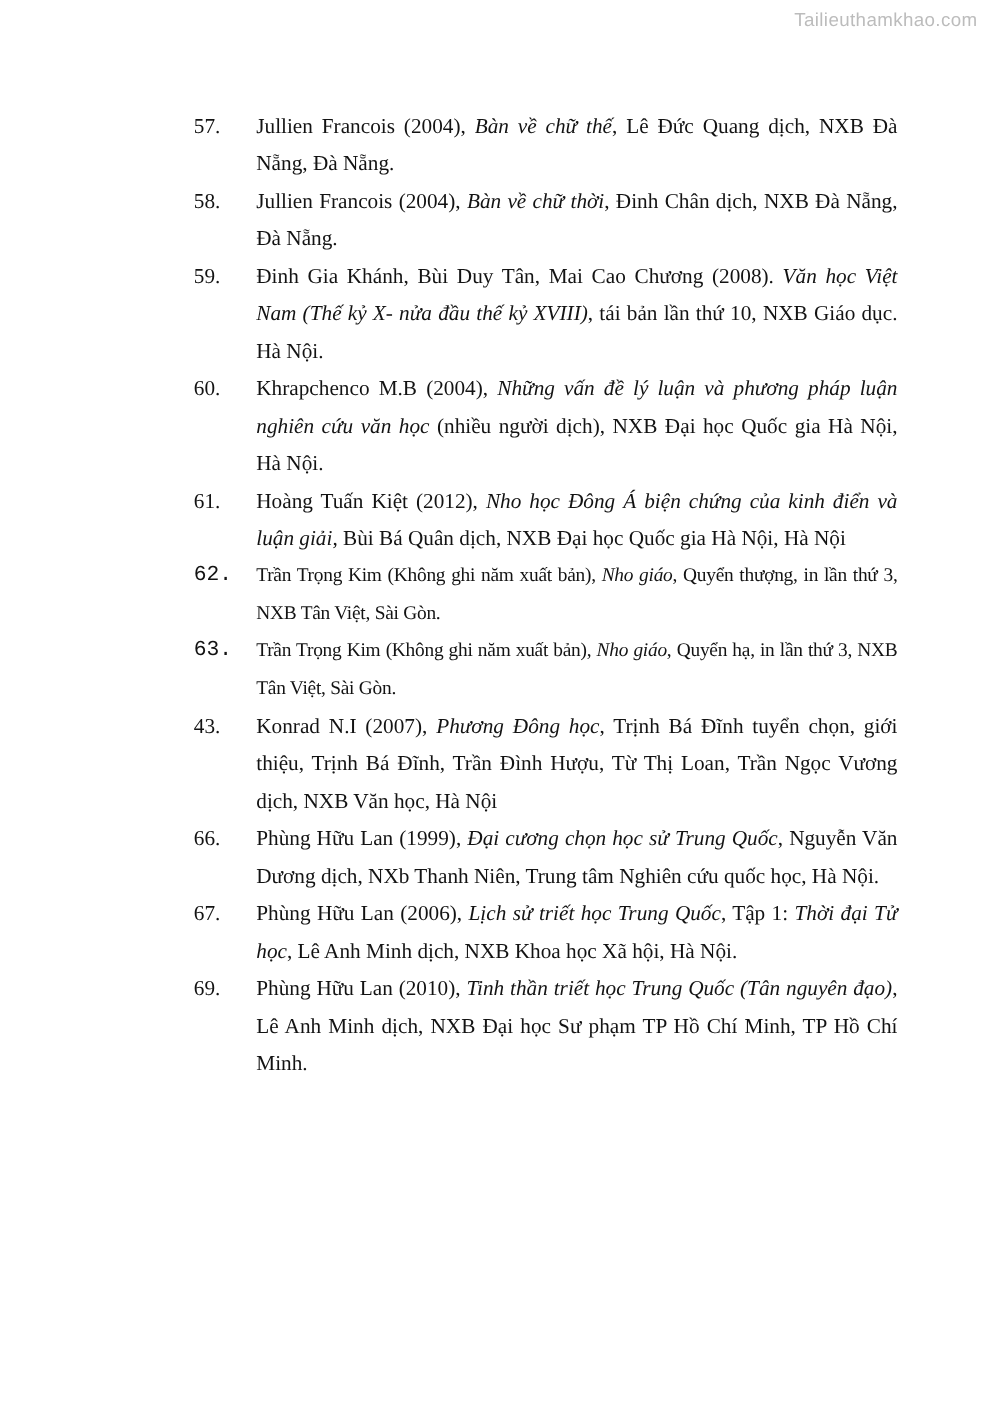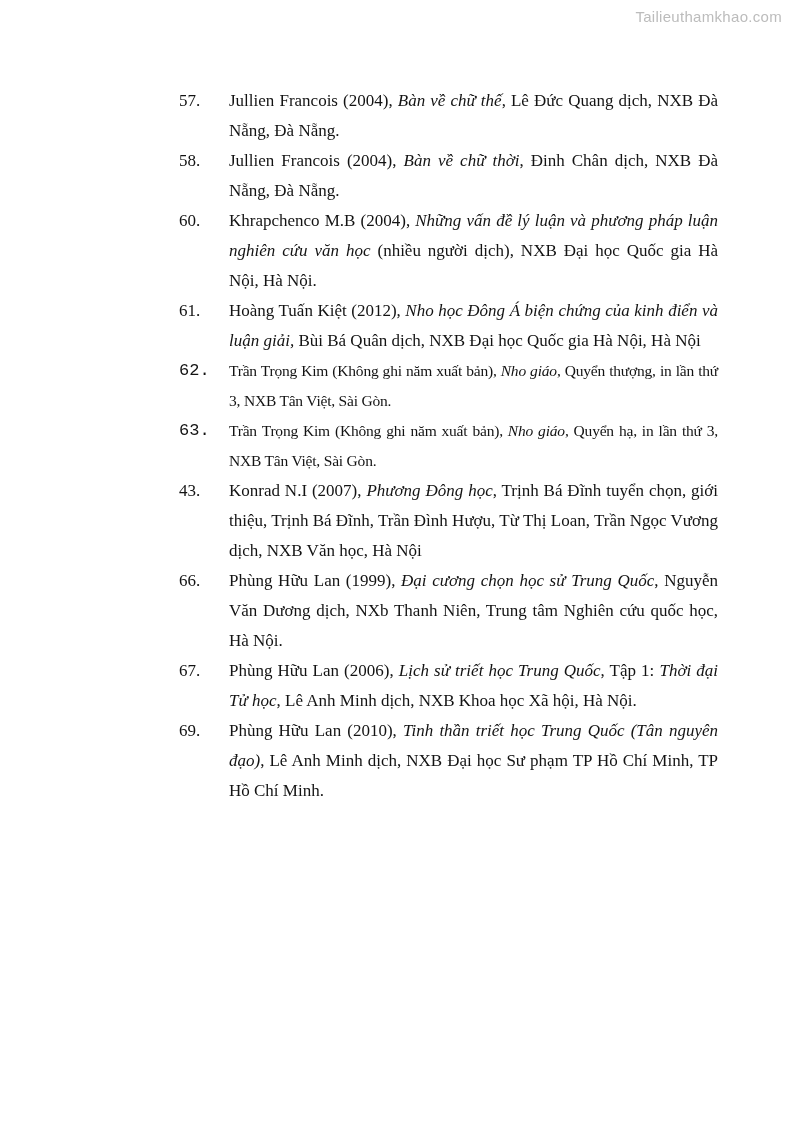--- a/index.html
+++ b/index.html
@@ -31,21 +31,20 @@
     top: 86px;
     left: 155px;
     width: 563px;
   }
   .ref {
     position: relative;
     padding-left: 50px;
     font-size: 17px;
     line-height: 30px;
     text-align: justify;
-    margin-left: 24px;
   }
   .ref .num {
     position: absolute;
     left: 0;
     top: 0;
     padding-left: 0;
   }
   .ref.condensed {
     font-size: 15.5px;
     letter-spacing: -0.2px;
@@ -70,20 +69,21 @@
 </style>
 </head>
 <body>
 
 <div class="page">
   <div class="watermark">Tailieuthamkhao.com</div>
 
   <div class="ref-list">
       <div class="ref"><span class="num">57.</span><span><span>Jullien Francois (2004), </span><em>Bàn về chữ thế</em><span>, Lê Đức Quang dịch, NXB Đà Nẵng, Đà Nẵng.</span></span></div>
       <div class="ref"><span class="num">58.</span><span><span>Jullien Francois (2004), </span><em>Bàn về chữ thời</em><span>, Đinh Chân dịch, NXB Đà Nẵng, Đà Nẵng.</span></span></div>
+      <div class="ref"><span class="num">59.</span><span><span>Đinh Gia Khánh, Bùi Duy Tân, Mai Cao Chương (2008). </span><em>Văn học Việt Nam (Thế kỷ X- nửa đầu thế kỷ XVIII)</em><span>, tái bản lần thứ 10, NXB Giáo dục. Hà Nội.</span></span></div>
       <div class="ref"><span class="num">60.</span><span><span>Khrapchenco M.B (2004), </span><em>Những vấn đề lý luận và phương pháp luận nghiên cứu văn học</em><span> (nhiều người dịch), NXB Đại học Quốc gia Hà Nội, Hà Nội.</span></span></div>
       <div class="ref"><span class="num">61.</span><span><span>Hoàng Tuấn Kiệt (2012), </span><em>Nho học Đông Á biện chứng của kinh điển và luận giải,</em><span> Bùi Bá Quân dịch, NXB Đại học Quốc gia Hà Nội, Hà Nội</span></span></div>
       <div class="ref condensed"><span class="num">62.</span><span><span>Trần Trọng Kim (Không ghi năm xuất bản), </span><em>Nho giáo</em><span>,  Quyển thượng, in lần thứ 3, NXB Tân Việt, Sài Gòn.</span></span></div>
       <div class="ref condensed"><span class="num">63.</span><span><span>Trần Trọng Kim (Không ghi năm xuất bản),  </span><em>Nho giáo</em><span>, Quyển hạ, in lần thứ 3, NXB Tân Việt, Sài Gòn.</span></span></div>
       <div class="ref"><span class="num">43.</span><span><span>Konrad N.I (2007), </span><em>Phương Đông học</em><span>, Trịnh Bá Đĩnh tuyển chọn, giới thiệu, Trịnh Bá Đĩnh, Trần Đình Hượu, Từ Thị Loan, Trần Ngọc Vương dịch, NXB Văn học, Hà Nội</span></span></div>
       <div class="ref"><span class="num">66.</span><span><span>Phùng Hữu Lan (1999), </span><em>Đại cương chọn học sử Trung Quốc</em><span>, Nguyễn Văn Dương dịch, NXb Thanh Niên, Trung tâm Nghiên cứu quốc học, Hà Nội.</span></span></div>
       <div class="ref"><span class="num">67.</span><span><span>Phùng Hữu Lan (2006), </span><em>Lịch sử triết học Trung Quốc</em><span>, Tập 1: </span><em>Thời đại Tử học</em><span>, Lê Anh Minh dịch, NXB Khoa học Xã hội, Hà Nội.</span></span></div>
       <div class="ref"><span class="num">69.</span><span><span>Phùng Hữu Lan (2010), </span><em>Tinh thần triết học Trung Quốc (Tân nguyên đạo)</em><span>, Lê Anh Minh dịch, NXB Đại học Sư phạm TP Hồ Chí Minh, TP Hồ Chí Minh.</span></span></div>
     </div>
 

